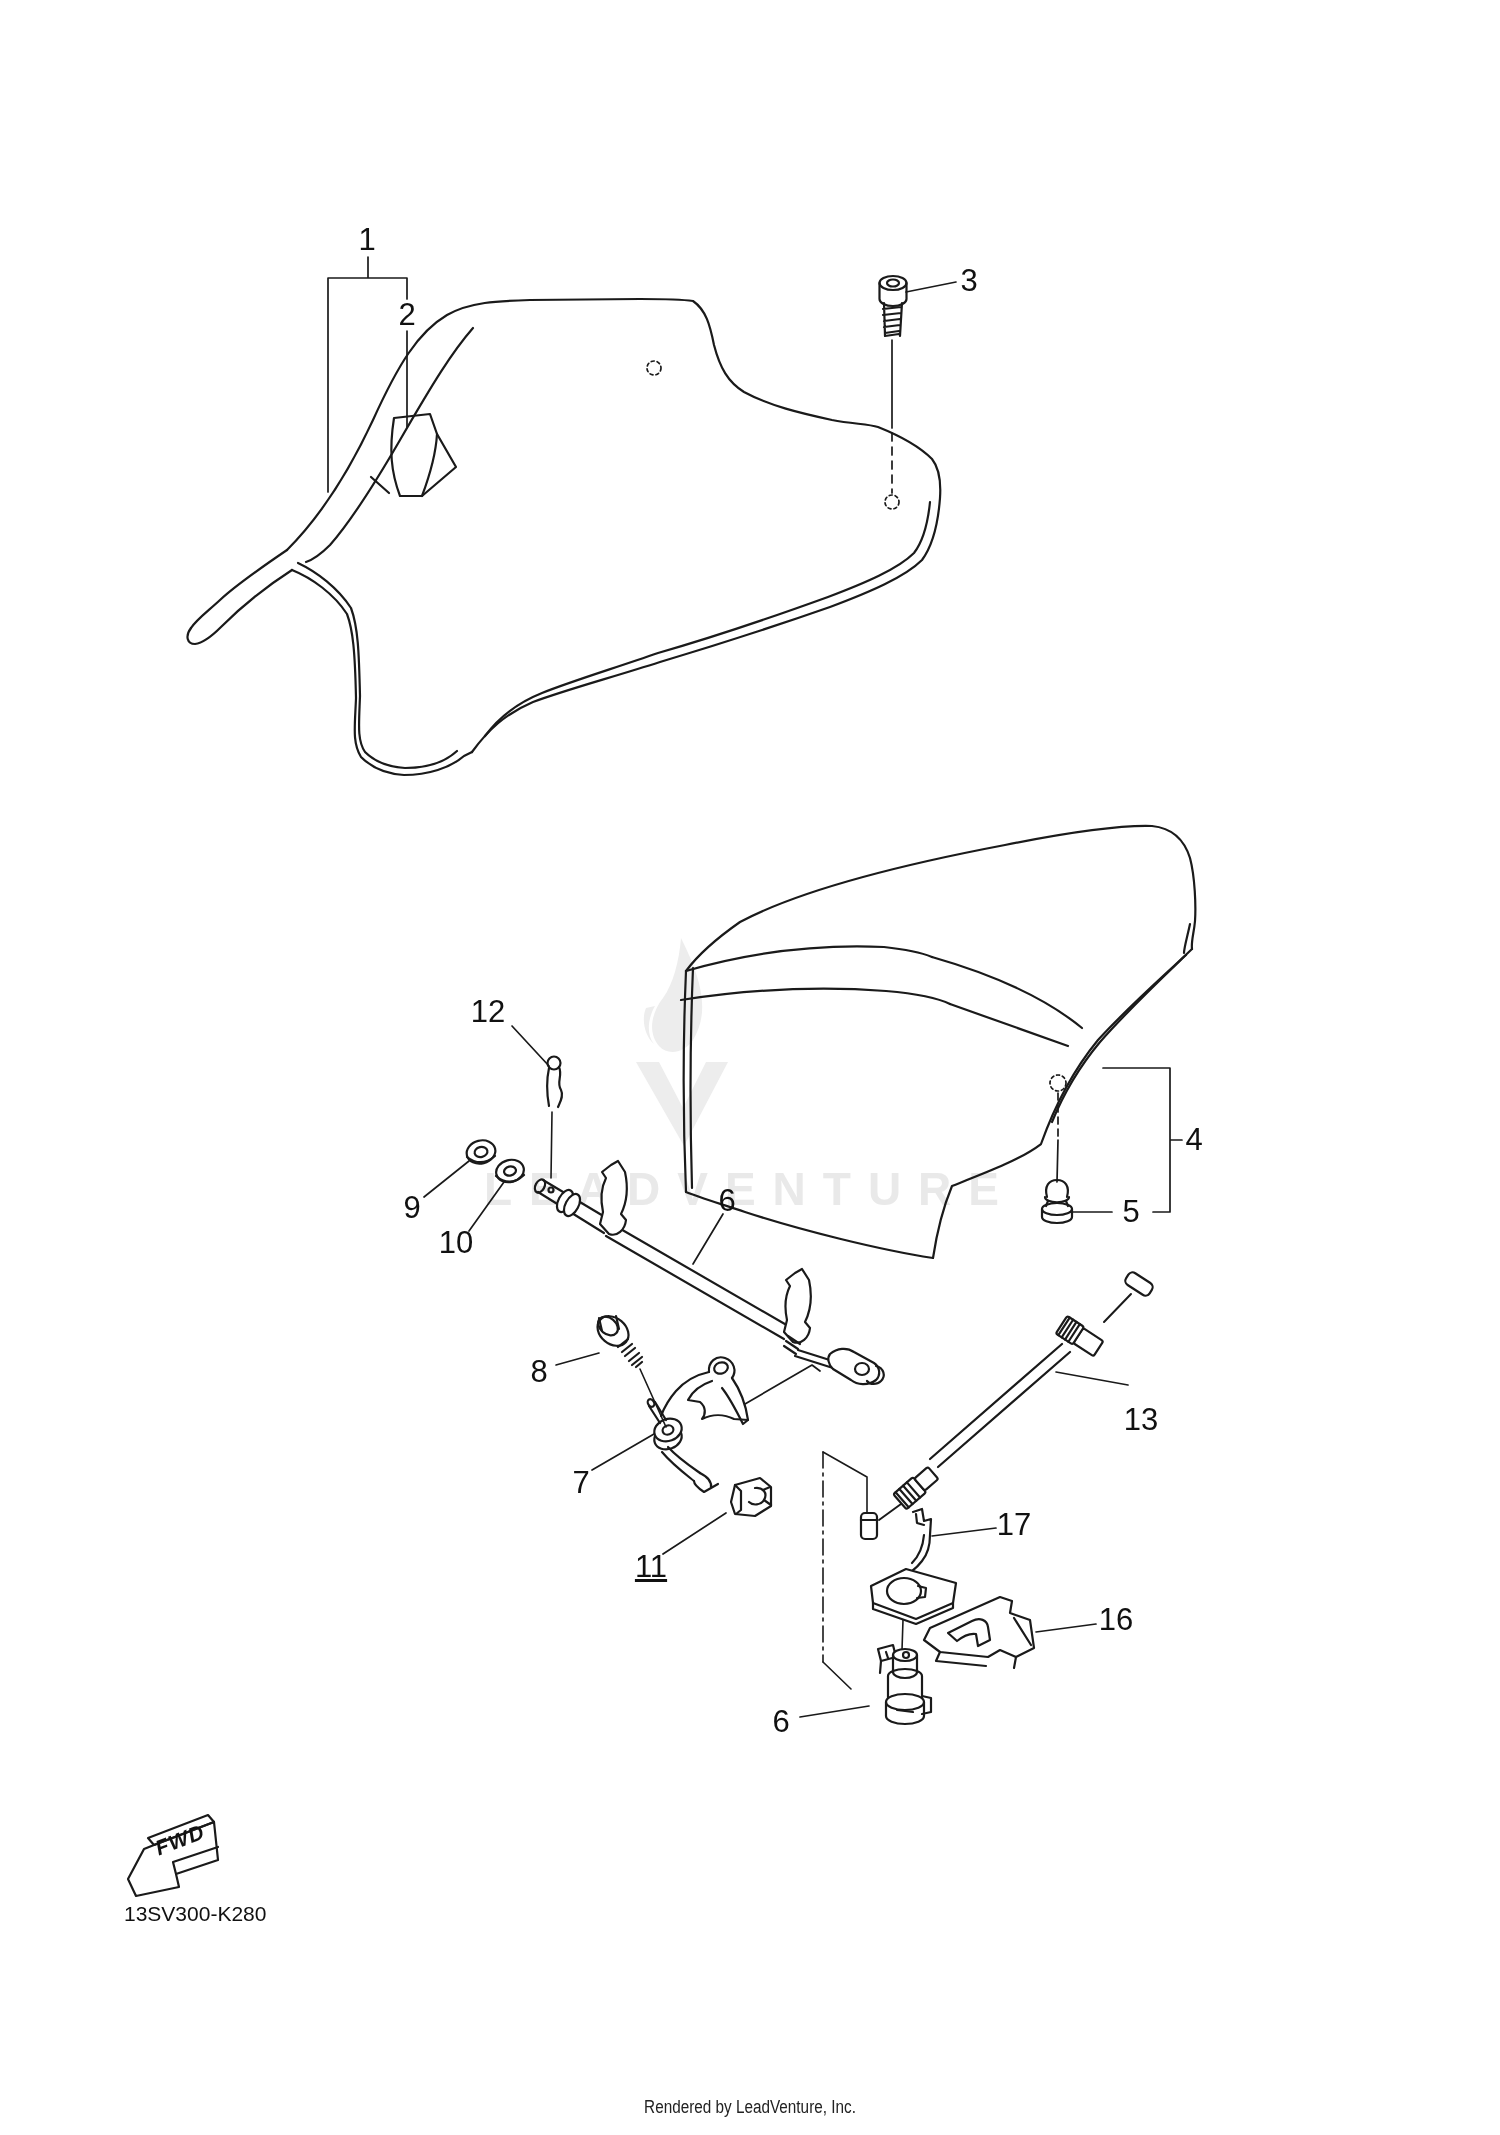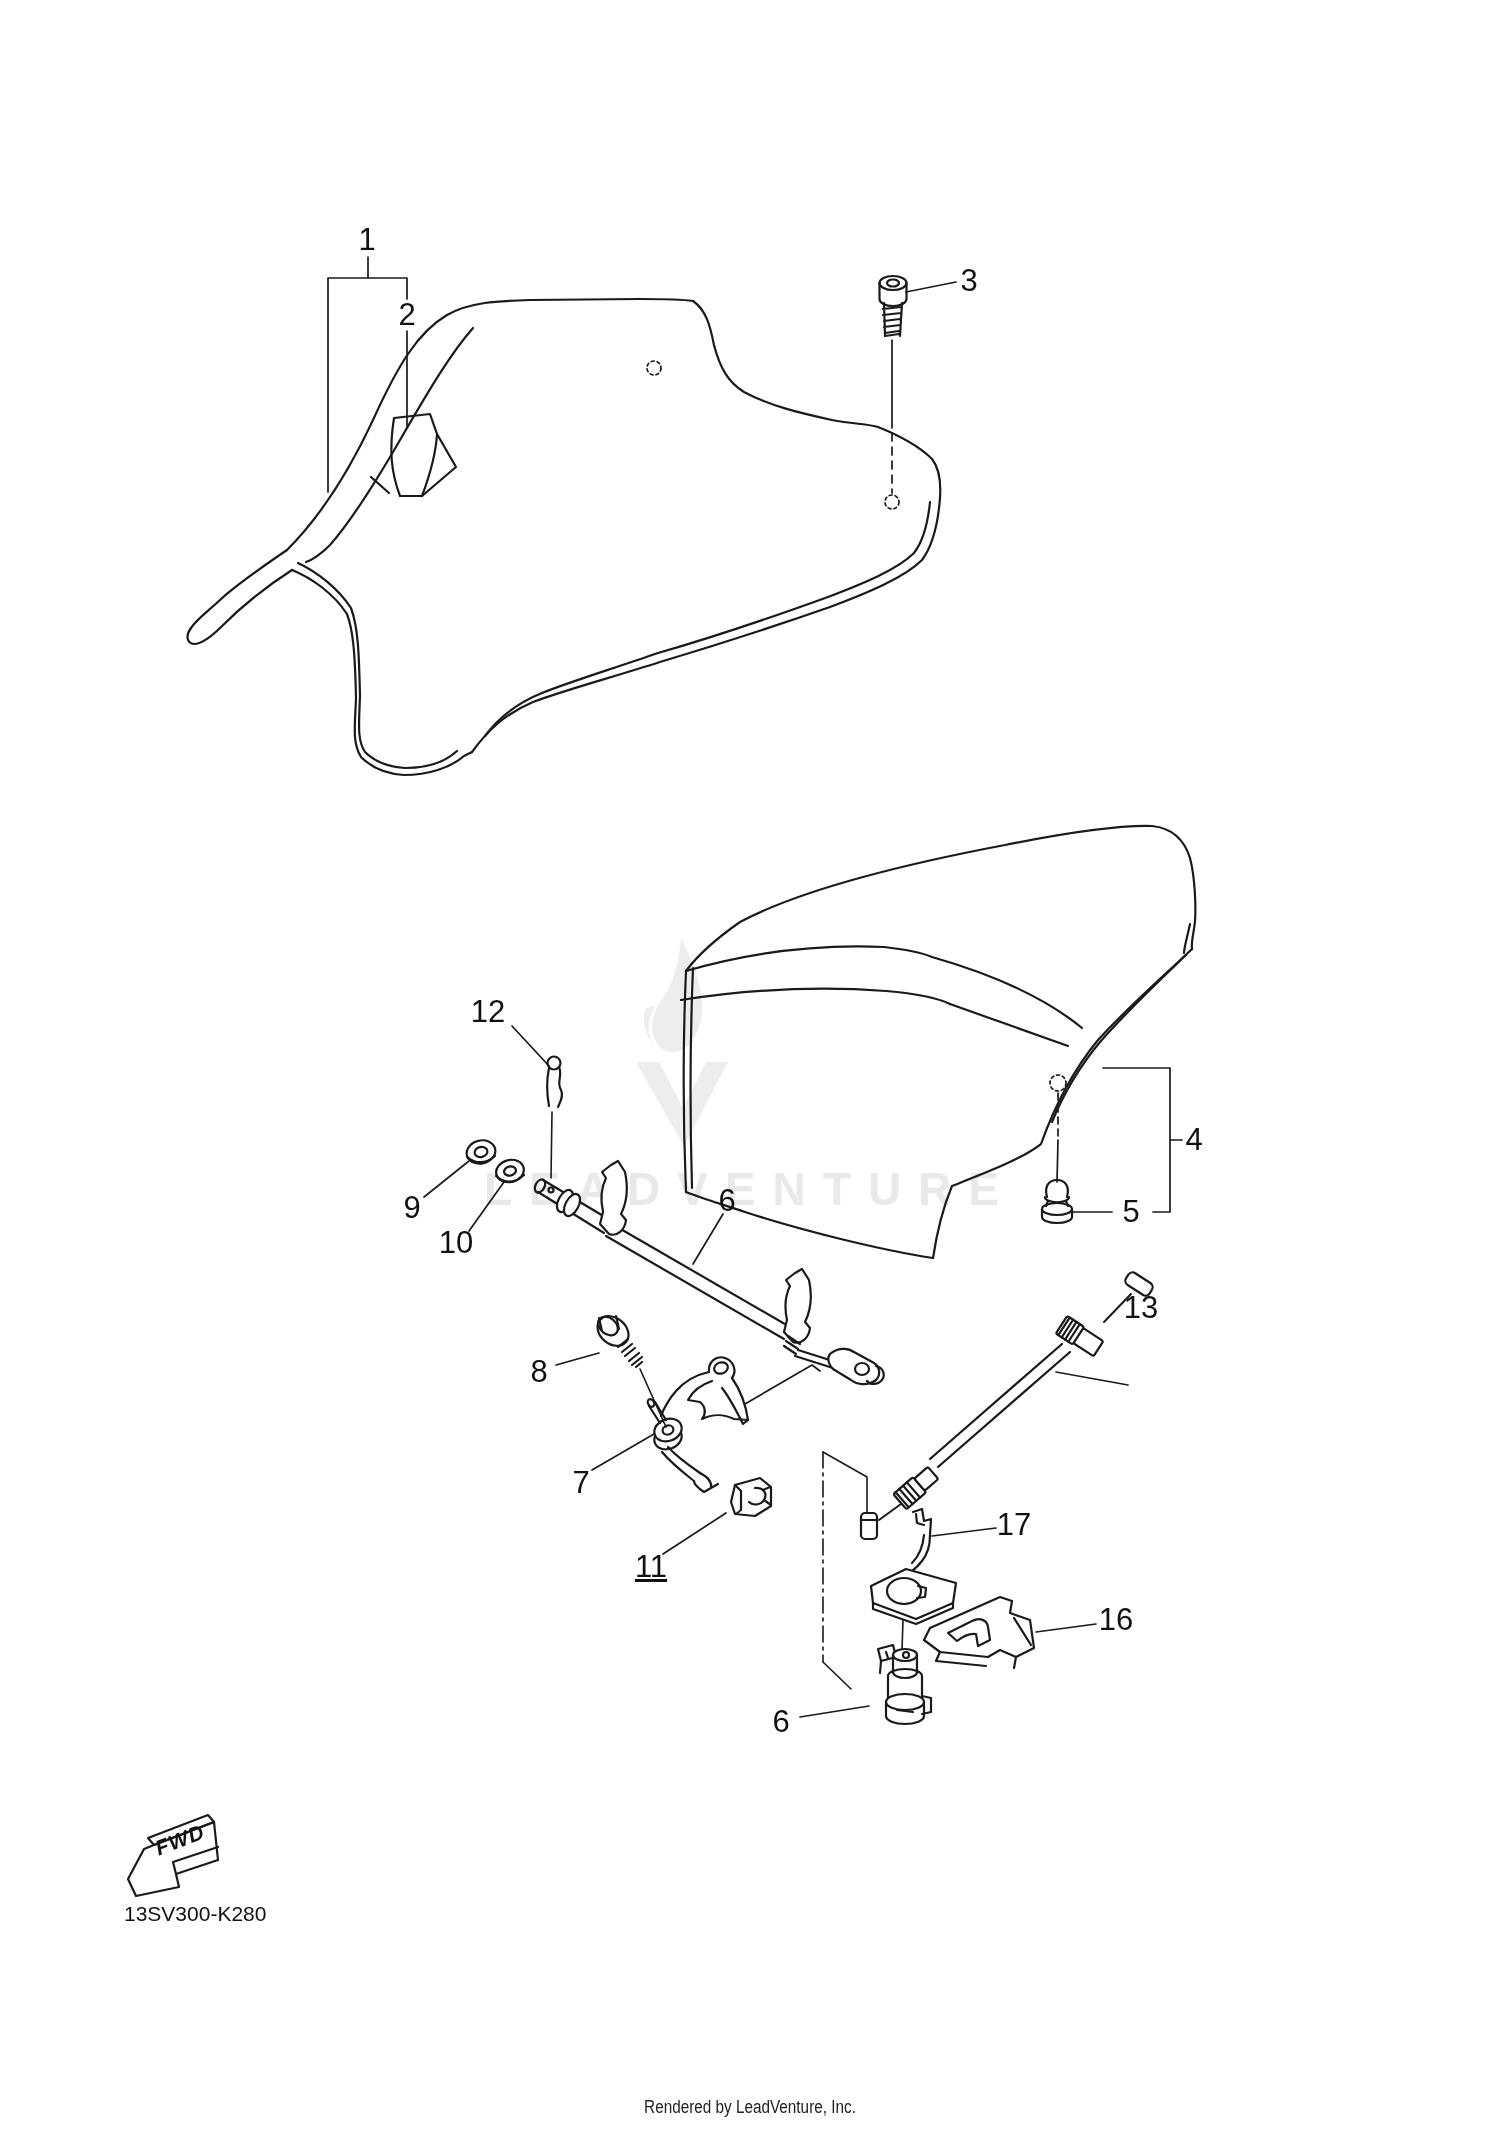--- a/index.html
+++ b/index.html
@@ -281,21 +281,21 @@
       <span class="callout" style="left: 969px; top: 281px;">3</span>
       <span class="callout" style="left: 1194px; top: 1140px;">4</span>
       <span class="callout" style="left: 1131px; top: 1212px;">5</span>
       <span class="callout" style="left: 727px; top: 1201px;">6</span>
       <span class="callout" style="left: 581px; top: 1483px;">7</span>
       <span class="callout" style="left: 539px; top: 1372px;">8</span>
       <span class="callout" style="left: 412px; top: 1208px;">9</span>
       <span class="callout" style="left: 456px; top: 1243px;">10</span>
       <span class="callout" style="left: 651px; top: 1567px; text-decoration: underline;">11</span>
       <span class="callout" style="left: 488px; top: 1012px;">12</span>
-      <span class="callout" style="left: 1141px; top: 1308px;">13</span>
+      <span class="callout" style="left: 1141px; top: 1420px;">13</span>
       <span class="callout" style="left: 781px; top: 1722px;">6</span>
       <span class="callout" style="left: 1014px; top: 1525px;">17</span>
       <span class="callout" style="left: 1116px; top: 1620px;">16</span>
     </div>
 
   <div class="fwd">FWD</div>
 
   <div class="part-code">13SV300-K280</div>
 
   <div class="rendered-by">Rendered by LeadVenture, Inc.</div>

